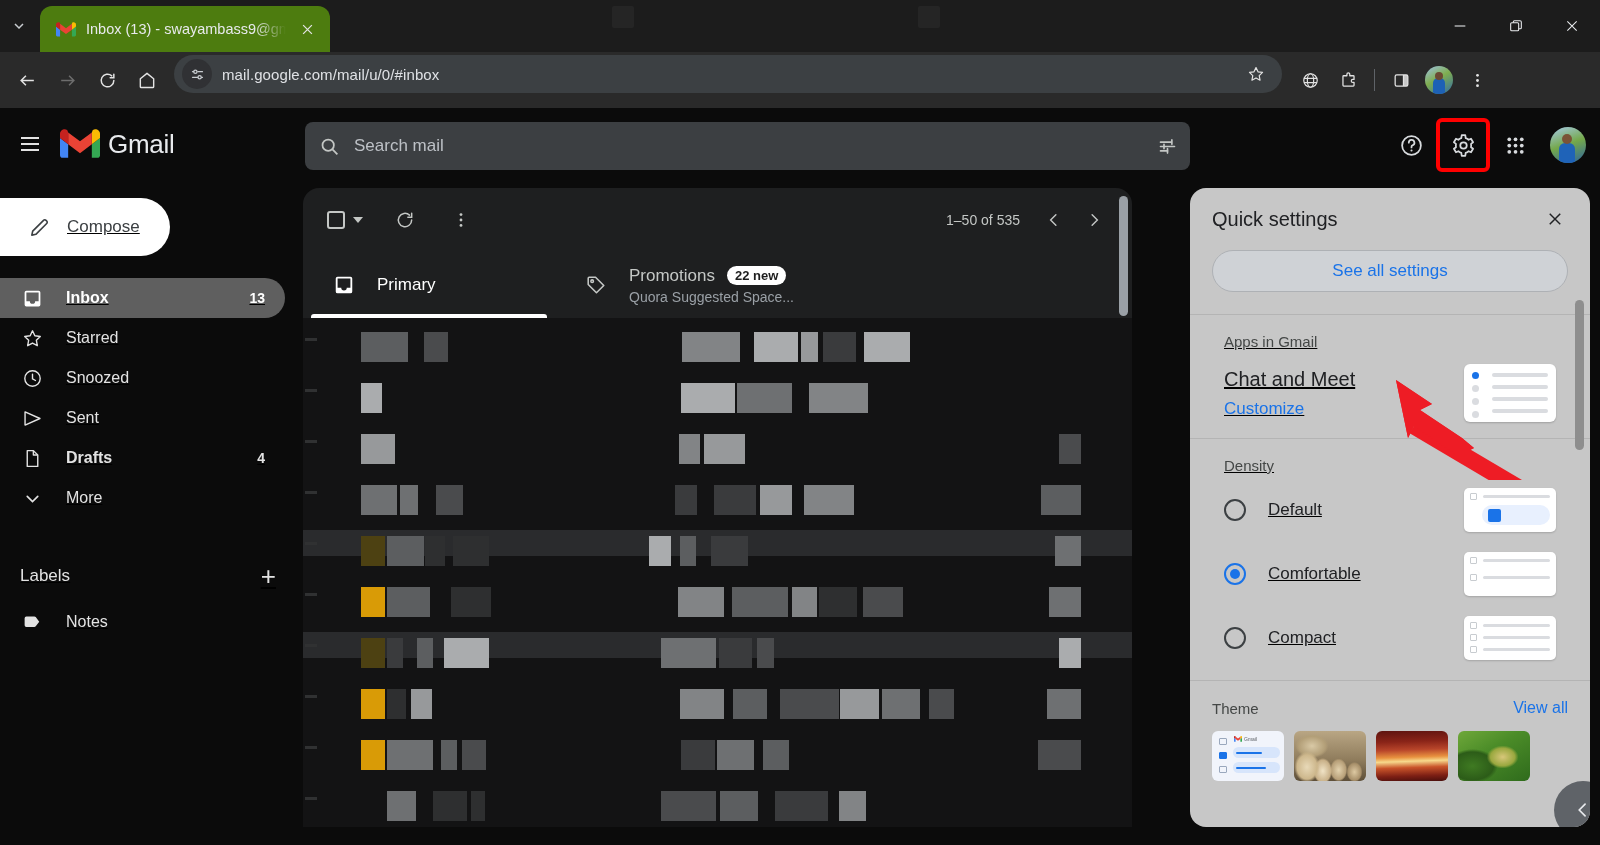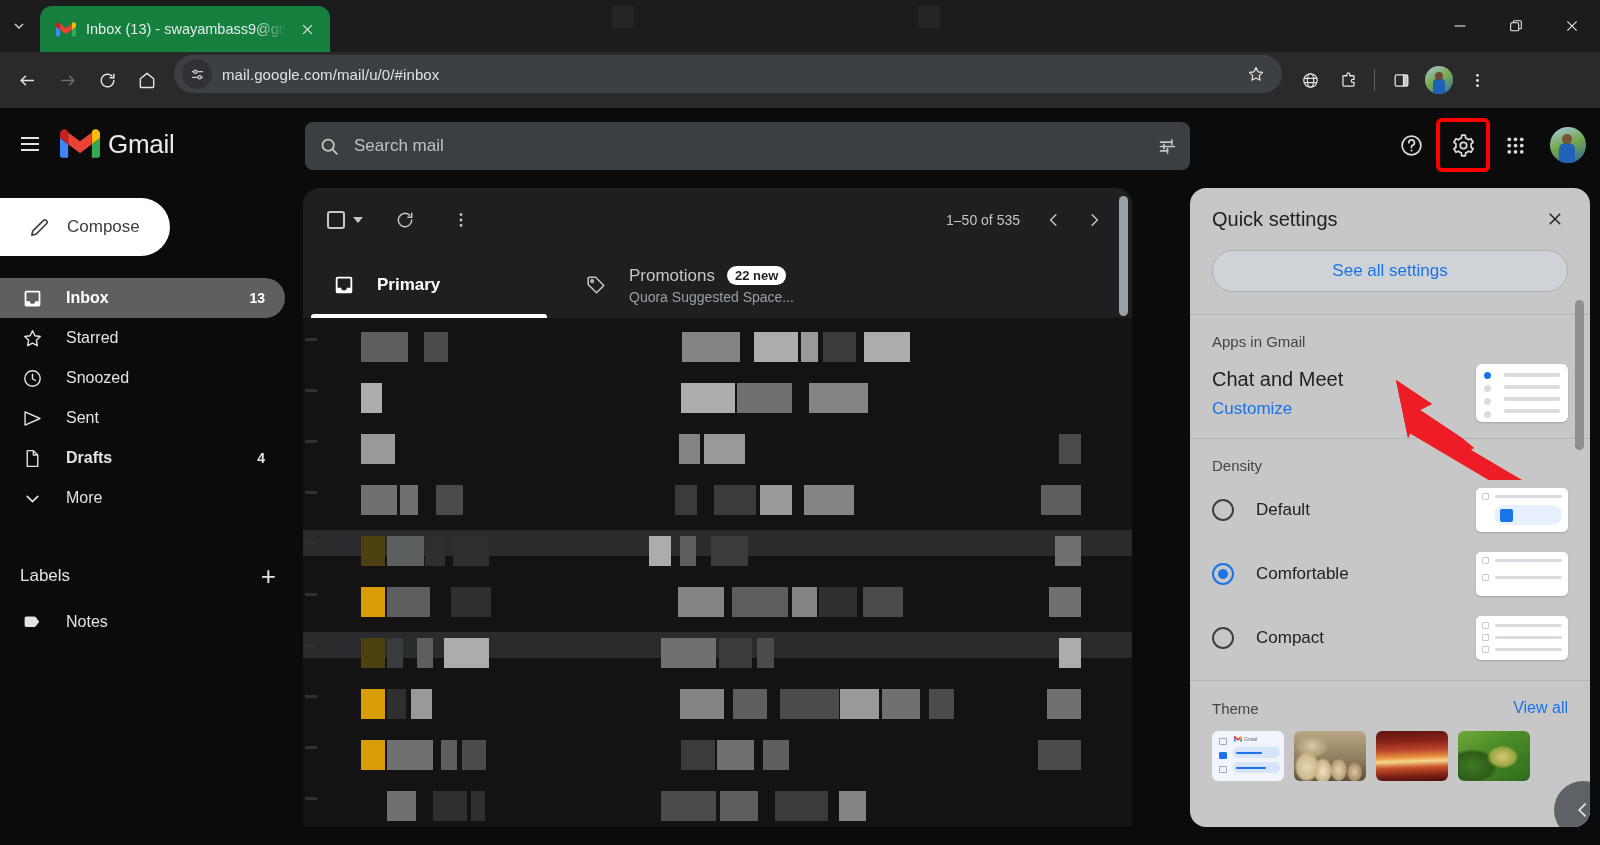--- a/index.html
+++ b/index.html
@@ -21,21 +21,21 @@
   }
   .tab-chevron {
     width: 38px; height: 52px; display: flex; align-items: center; justify-content: center;
     color: #c9cdd1; font-size: 13px;
   }
   .tab-chevron svg { width: 16px; height: 16px; }
 
   .tab {
     position: relative;
     height: 46px; width: 290px; margin-left: 2px;
-    background: #15803d;
+    background: #4d7c0f;
     border-radius: 12px 12px 0 0;
     display: flex; align-items: center; padding: 0 12px 0 16px; gap: 10px;
   }
   .tab-favicon { width: 20px; height: 20px; flex: 0 0 20px; display:flex; align-items:center; justify-content:center;}
   .tab-title {
     flex: 1; color: #e8eaed; font-size: 14.5px; white-space: nowrap;
     overflow: hidden; text-overflow: clip;
     -webkit-mask-image: linear-gradient(to right, #000 84%, transparent 100%);
             mask-image: linear-gradient(to right, #000 84%, transparent 100%);
   }
@@ -126,21 +126,21 @@
   .g-avatar::after {
     content:""; position:absolute; left:48%; top:44%; width:16px;height:20px;
     transform:translateX(-50%); border-radius:6px 6px 2px 2px; background:#1f63b8;
   }
   .g-avatar::before {
     content:""; position:absolute; left:48%; top:20%; width:10px;height:10px;
     transform:translateX(-50%); border-radius:50%; background:#7a5336; z-index:2;
   }
 
   
-  .sidebar { position: absolute; left: 0; top: 72px; width: 300px; bottom: 8px; }
+  .sidebar { position: absolute; left: 0; top: 72px; width: 300px; bottom: 8px; text-decoration: underline; }
   .compose {
     width: 170px; height: 58px; margin: 18px 0 0 0;
     background: #ffffff; border-radius: 0 29px 29px 0;
     display: flex; align-items: center; gap: 16px; padding-left: 28px;
     color: #1f1f1f;
   }
   .compose svg { width: 23px; height: 23px; }
   .compose-label { font-size: 17px; color: #3c4043; }
 
   .nav-list { margin-top: 22px; }
@@ -185,21 +185,21 @@
   .ml-tab {
     display: flex; align-items: center; gap: 22px; padding: 0 28px 0 30px;
     color: #c4c7c5; position: relative; min-width: 250px;
   }
   .ml-tab .tico { display:flex; }
   .ml-tab .tico svg { width: 22px; height: 22px; }
   .ml-tab .ttext { display: flex; flex-direction: column; justify-content: center; gap: 3px;}
   .ml-tab .trow { display: flex; align-items: center; gap: 12px; }
   .ml-tab .tname { font-size: 17px; }
   .ml-tab.active { color: #ffffff; }
-  .ml-tab.active .tname { font-weight: bold; }
+  .ml-tab.active .tname { font-weight: normal; }
   .ml-tab.active::after {
     content:""; position:absolute; left: 8px; right: 8px; bottom: 0; height: 4px;
     background:#ffffff; border-radius: 3px 3px 0 0;
   }
   .badge {
     background:#ffffff; color:#1f1f1f; font-size: 13px; font-weight: 600;
     border-radius: 10px; padding: 2px 8px;
   }
   .tsub { font-size: 14px; color: #9aa0a6; }
 
@@ -225,21 +225,21 @@
   .qs-close svg { width: 18px; height: 18px; }
 
   .qs-seeall-wrap { padding: 0 22px 22px; }
   .qs-seeall {
     height: 42px; border: 1px solid #aeb1b5; border-radius: 22px;
     background: #cfd2d6;
     display: flex; align-items: center; justify-content: center;
     color: #1a73e8; font-size: 17px;
   }
   .qs-div { height: 1px; background: #b4b4b4; }
-  .qs-sec { padding: 18px 22px 16px; }
+  .qs-sec { padding: 18px 34px 16px; text-decoration: underline; }
   .qs-sec-title { font-size: 15px; color: #444746; margin-bottom: 14px; }
 
   .qs-row { display: flex; align-items: center; }
   .qs-row .txtcol { flex: 1; }
   .qs-row-label { font-size: 20px; color: #202124; margin-bottom: 8px; }
   .qs-link { font-size: 17px; color: #1a73e8; }
 
   .thumb-chat {
     width: 92px; height: 58px; background: #ffffff; border-radius: 6px;
     display: flex; overflow: hidden; box-shadow: 0 1px 2px rgba(0,0,0,.2);

